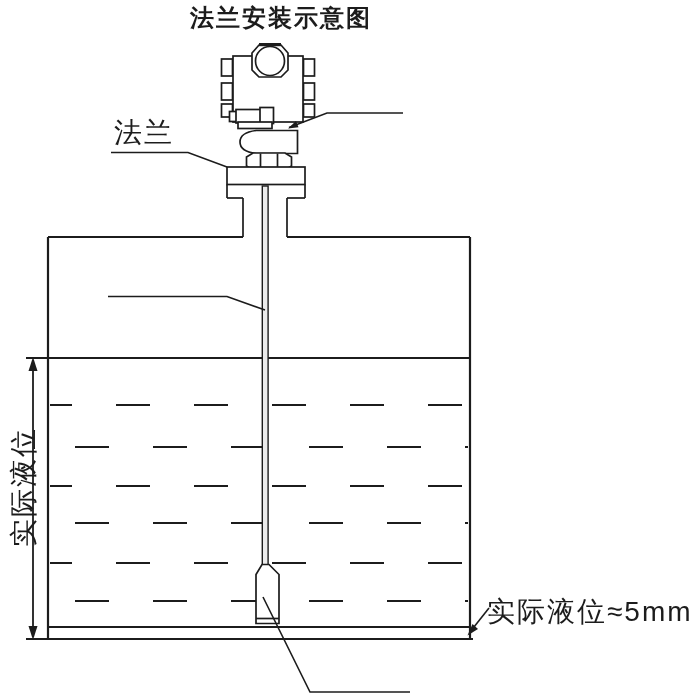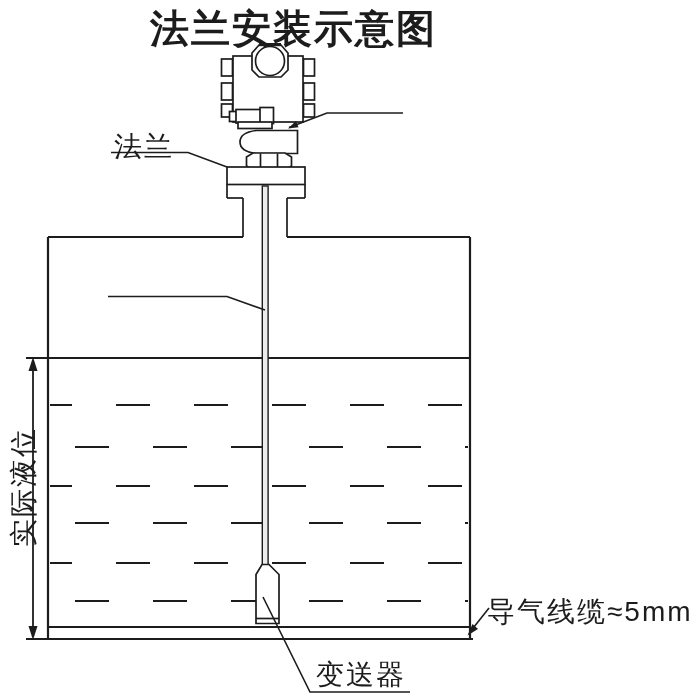--- a/index.html
+++ b/index.html
@@ -28,28 +28,28 @@
     letter-spacing: 2px;
     color: #1c1c1c;
     white-space: nowrap;
   }
   .title {
     position: absolute;
     left: 150px;
     top: 2px;
     width: 262px;
     text-align: center;
-    font-size: 39px;
+    font-size: 24px;
     font-weight: bold;
     letter-spacing: 2px;
     color: #1c1c1c;
     white-space: nowrap;
   }
   #lbl-junction    { left: 331px; top: 79px; }
-  #lbl-flange      { left: 114px; top: 132px; }
+  #lbl-flange      { left: 114px; top: 118px; }
   #lbl-cable       { left: 108px; top: 260px; }
   #lbl-blind       { left: 487px; top: 597px; }
   #lbl-transmitter { left: 316px; top: 660px; }
   #lbl-level {
     left: -36px;
     top: 471px;
     width: 122px;
     height: 32px;
     text-align: center;
     transform: rotate(-90deg);
@@ -139,16 +139,15 @@
       <polyline points="108,296.5 227,296.5 265,310"></polyline>
       <polyline points="263,597 310,692 410,692"></polyline>
       <line x1="489" y1="608" x2="470" y2="632"></line>
       <polygon points="467.5,635.5 478,629 472.5,624" fill="#1c1c1c" stroke="none"></polygon>
     </g>
   </svg>
 
   <div class="title">法兰安装示意图</div>
   <div class="lbl" id="lbl-flange">法兰</div>
   <div class="lbl" id="lbl-level">实际液位</div>
-  <div class="lbl" id="lbl-blind">导气线缆≈5mm</div>
-  <div class="lbl" id="lbl-transmitter">变送器</div>
+  <div class="lbl" id="lbl-blind">实际液位≈5mm</div>
 
 </div>
 
 </body></html>

